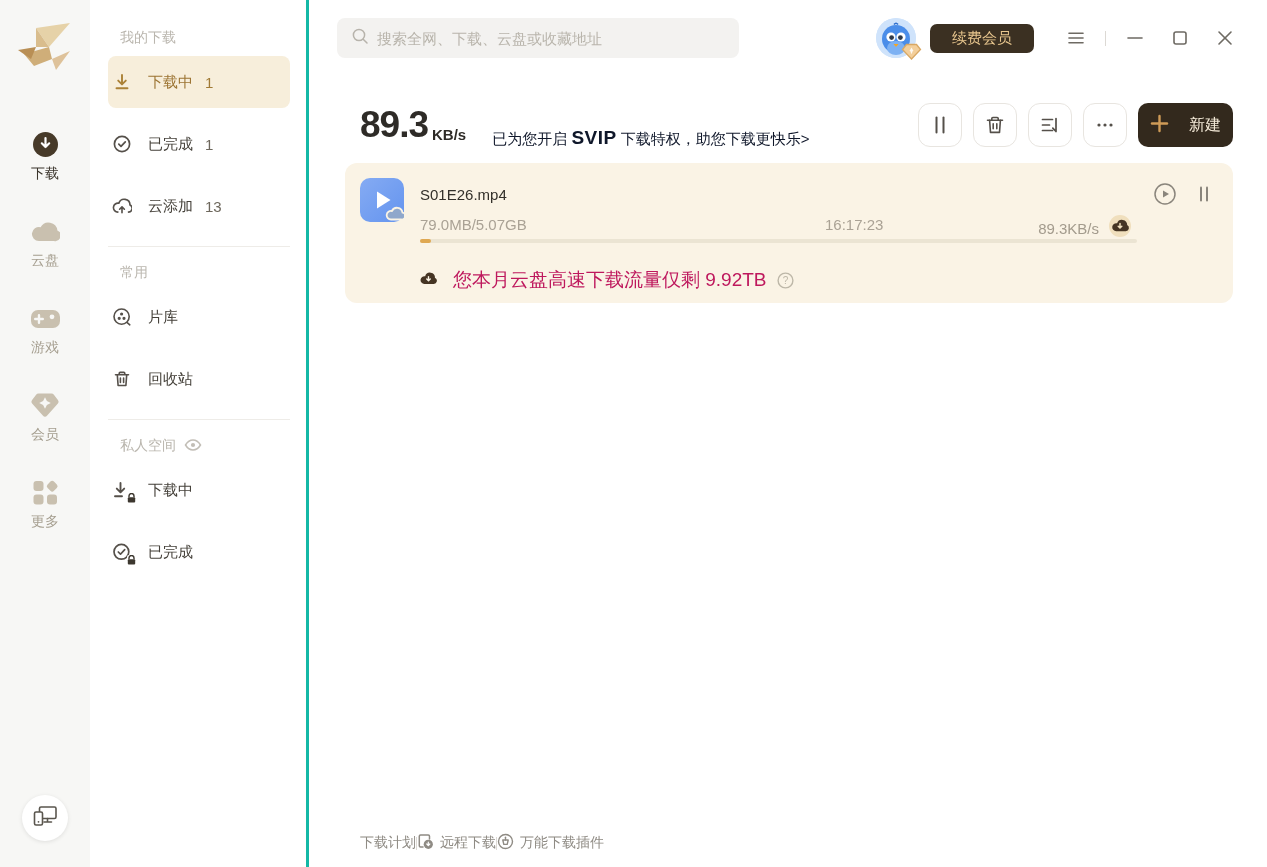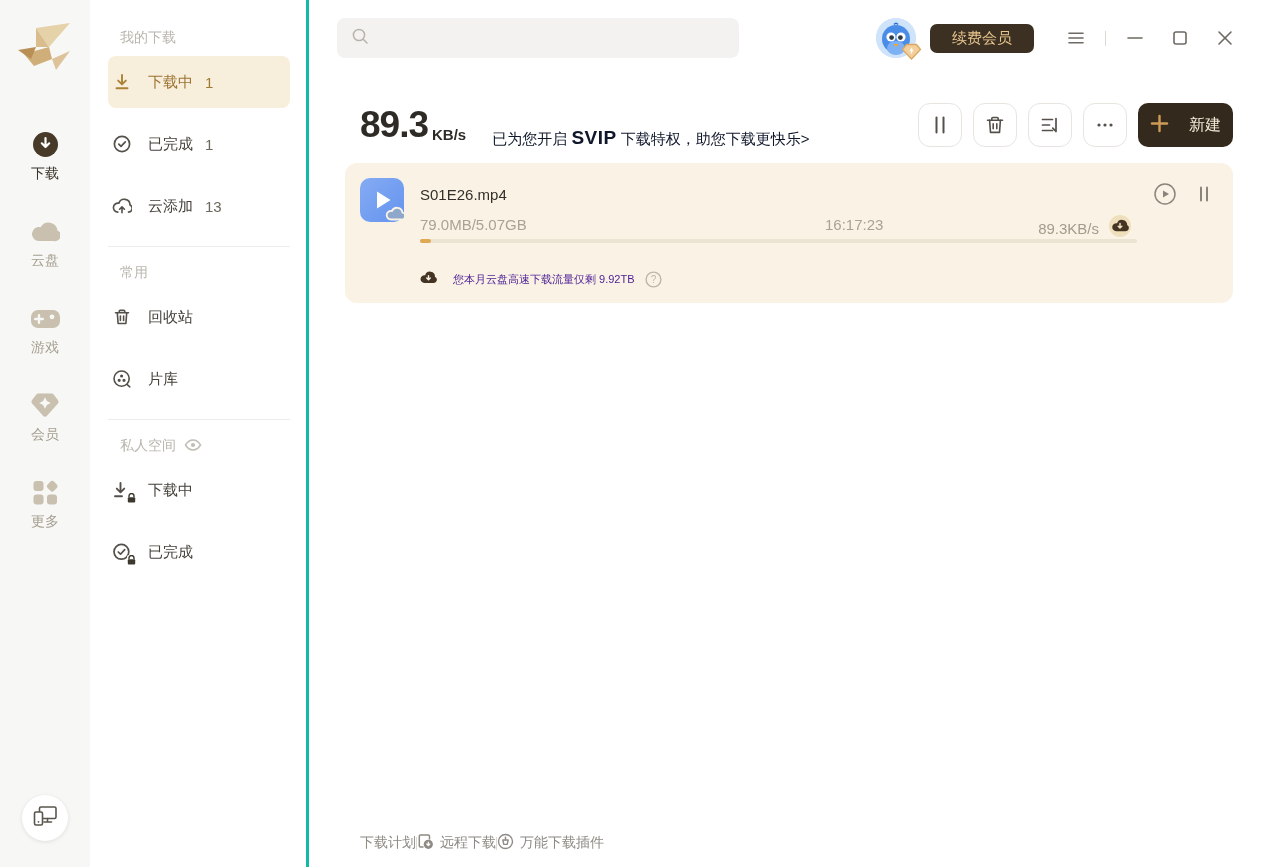--- a/index.html
+++ b/index.html
@@ -99,21 +99,21 @@
   .task-speed { position:absolute; right:101px; top:51px; display:flex; align-items:center; gap:9px; }
   .task-speed .sp { font-size:15px; color:#a39b8d; }
   .task-controls { position:absolute; right:22px; top:20px; display:flex; align-items:center; gap:21px; color:#8a857c; }
   .task-controls .tc { cursor:pointer; display:flex; align-items:center; }
   .progress-track {
     position:absolute; left:75px; right:96px; top:76px; height:4px;
     background:#ebe4d3; border-radius:2px;
   }
   .progress-fill { height:4px; background:#dfa852; border-radius:2px; width:1.6%; }
   .task-notice { position:absolute; left:73px; top:104px; display:flex; align-items:center; gap:14px; }
-  .task-notice .ntext { font-size:11px; color:#4c1d95; }
+  .task-notice .ntext { font-size:19px; color:#be185d; }
   .task-notice .q { margin-left:-4px; display:flex; cursor:pointer; }
   
   .footer {
     position:absolute; left:51px; bottom:14px; display:flex; align-items:center; 
     font-size:14px; color:#8f8b84;
   }
   .footer .flink { display:flex; align-items:center; gap:6px; cursor:pointer; }
   .footer .fsep { width:1px; height:13px; background:#dcd9d4; }
 </style>
 </head>
@@ -233,42 +233,42 @@
   </div>
 
   <div class="side-divider"></div>
 
   <div class="side-header">
     <span>常用</span>
   </div>
 
   <div class="side-item">
     <span class="sic">
-      <svg width="20" height="20" viewBox="0 0 20 20" fill="none" stroke="currentColor" stroke-width="1.6" stroke-linecap="round" stroke-linejoin="round">
-        <path d="M3.5 5.8h13M7.2 5.8V4.4a1 1 0 0 1 1-1h3.6a1 1 0 0 1 1 1v1.4"></path>
-        <path d="M5.3 5.8l.8 10.7h7.8l.8-10.7"></path>
-        <path d="M8.4 9v4.5M11.6 9v4.5"></path>
-      </svg>
-    </span>
-    <span class="slabel">回收站</span>
-  </div>
-
-  <div class="side-item">
-    <span class="sic">
       <svg width="20" height="20" viewBox="0 0 20 20" fill="none" stroke="currentColor" stroke-width="1.6" stroke-linecap="round">
         <circle cx="9.6" cy="9.6" r="7.6"></circle>
         <circle cx="9.6" cy="7" r="0.8" fill="currentColor"></circle>
         <circle cx="7.2" cy="11.3" r="0.8" fill="currentColor"></circle>
         <circle cx="12" cy="11.3" r="0.8" fill="currentColor"></circle>
         <path d="M15.2 15.6l2.6 2.2"></path>
       </svg>
     </span>
     <span class="slabel">片库</span>
   </div>
 
+  <div class="side-item">
+    <span class="sic">
+      <svg width="20" height="20" viewBox="0 0 20 20" fill="none" stroke="currentColor" stroke-width="1.6" stroke-linecap="round" stroke-linejoin="round">
+        <path d="M3.5 5.8h13M7.2 5.8V4.4a1 1 0 0 1 1-1h3.6a1 1 0 0 1 1 1v1.4"></path>
+        <path d="M5.3 5.8l.8 10.7h7.8l.8-10.7"></path>
+        <path d="M8.4 9v4.5M11.6 9v4.5"></path>
+      </svg>
+    </span>
+    <span class="slabel">回收站</span>
+  </div>
+
   <div class="side-divider"></div>
 
   <div class="side-header">
     <span>私人空间</span>
     <span>
       <svg width="18" height="14" viewBox="0 0 18 14" fill="none" stroke="#c2beb6" stroke-width="1.5">
         <path d="M1.5 7C3.6 3.6 6.1 2 9 2s5.4 1.6 7.5 5C14.4 10.4 11.9 12 9 12S3.6 10.4 1.5 7z"></path>
         <circle cx="9" cy="7" r="2.1" fill="#c2beb6" stroke="none"></circle>
       </svg>
     </span>
@@ -309,20 +309,21 @@
 <div class="main">
 
   <div class="topbar">
     <div class="search-box">
       <span>
         <svg width="18" height="18" viewBox="0 0 18 18">
           <circle cx="8" cy="8" r="5.6" fill="none" stroke="#b7b3ab" stroke-width="1.5"></circle>
           <line x1="12.2" y1="12.2" x2="16" y2="16" stroke="#b7b3ab" stroke-width="1.5" stroke-linecap="round"></line>
         </svg>
       </span>
+      <input type="text" placeholder="搜索全网、下载、云盘或收藏地址" style="">
     </div>
 
     <div class="top-spacer"></div>
 
     <div class="avatar-wrap">
       <div class="avatar">
         <svg width="40" height="40" viewBox="0 0 40 40">
           <circle cx="20" cy="20" r="20" fill="#cfe3fb"></circle>
           <circle cx="20" cy="21" r="14" fill="#4a8de9"></circle>
           <ellipse cx="20" cy="30" rx="9" ry="7" fill="#7db1f3"></ellipse>

